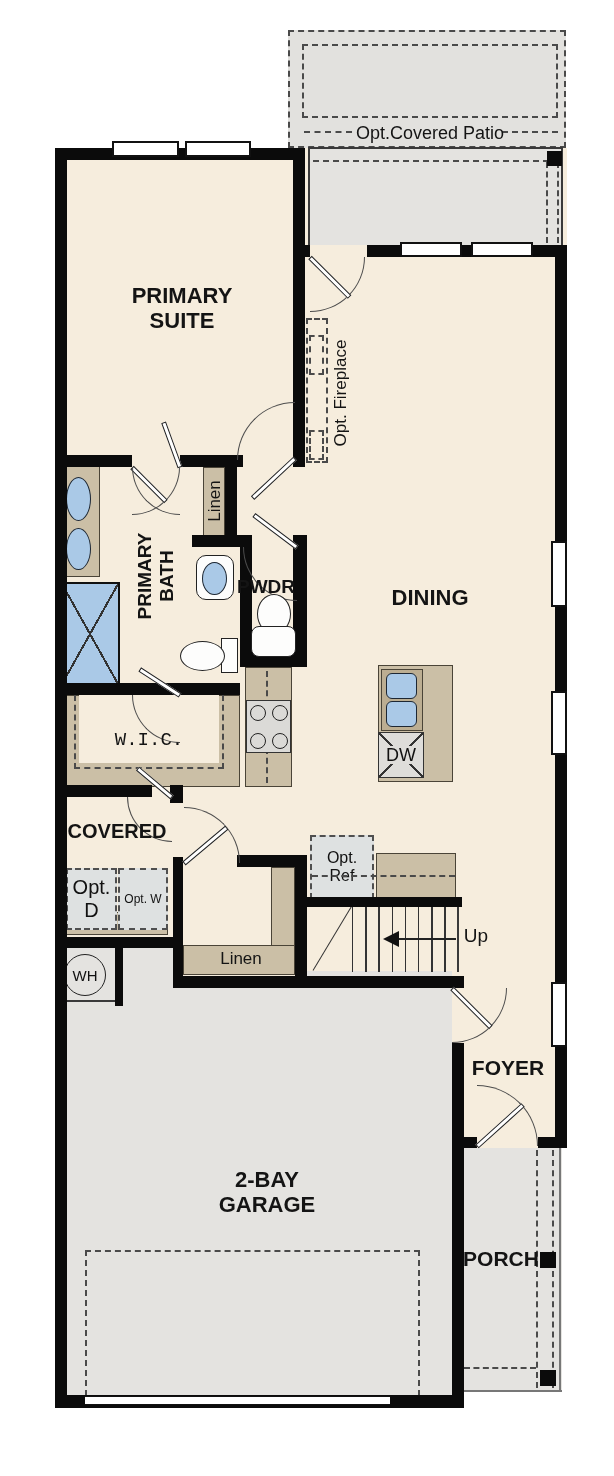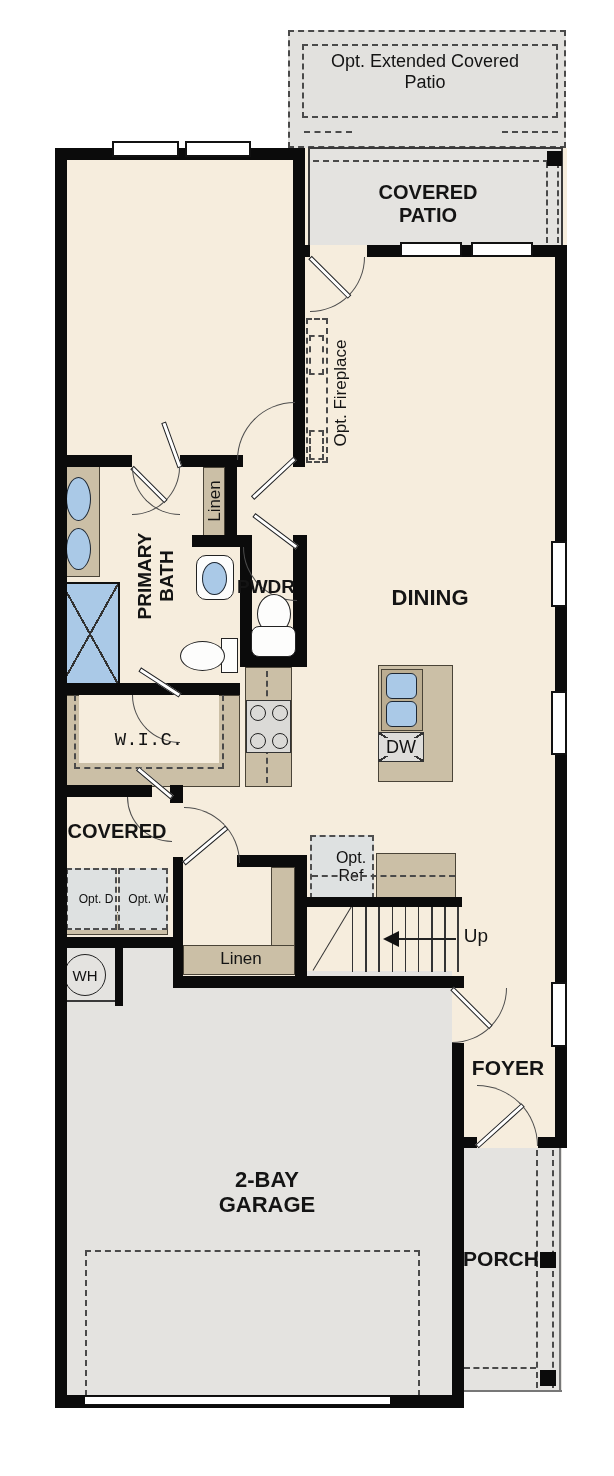--- a/index.html
+++ b/index.html
@@ -9,21 +9,21 @@
   .w{position:absolute;background:#0b0b0b;}
   .cream{position:absolute;background:#f6eddd;}
   .gray{position:absolute;background:#e4e3e0;}
   .tan{position:absolute;background:#cbbfa6;border:1px solid #4a4437;box-sizing:border-box;}
   .tand{position:absolute;background:#bcae92;border:1px solid #4a4437;box-sizing:border-box;}
   .blue{position:absolute;background:#aac9e7;border:1px solid #1d2733;box-sizing:border-box;}
   .white{position:absolute;background:#fdfdfc;border:1.5px solid #222;box-sizing:border-box;}
   .window{position:absolute;background:#ffffff;border:2px solid #111;box-sizing:border-box;}
   .dash{position:absolute;border:2px dashed #4a4a4a;box-sizing:border-box;}
   .dashbox{position:absolute;border:2px dashed #4f4f4f;background:#dee1e1;box-sizing:border-box;
-           display:flex;align-items:center;justify-content:flex-end;text-align:center;}
+           display:flex;align-items:center;justify-content:center;text-align:center;}
   .dl-h{position:absolute;border-top:2px dashed #4a4a4a;height:0;}
   .dl-v{position:absolute;border-left:2px dashed #4a4a4a;width:0;}
   .thin{position:absolute;background:#3a3a3a;}
   .lbl{position:absolute;font-weight:bold;color:#141414;text-align:center;line-height:1.14;
        display:flex;align-items:center;justify-content:center;}
   .sm{font-weight:normal;}
   .vrot{transform:rotate(-90deg);}
   .arc{position:absolute;box-sizing:border-box;border:0 solid #4c4c4c;}
   .arc-br{border-bottom-right-radius:100%;border-bottom-width:1.5px;border-right-width:1.5px;}
   .arc-bl{border-bottom-left-radius:100%;border-bottom-width:1.5px;border-left-width:1.5px;}
@@ -76,27 +76,27 @@
   <div class="abs" style="left:246px;top:700px;width:45px;height:53px;background:#dbdad7;border:1px solid #333;box-sizing:border-box;"></div>
   <div class="circ" style="left:250px;top:705px;width:16px;height:16px;"></div>
   <div class="circ" style="left:272px;top:705px;width:16px;height:16px;"></div>
   <div class="circ" style="left:250px;top:733px;width:16px;height:16px;"></div>
   <div class="circ" style="left:272px;top:733px;width:16px;height:16px;"></div>
 
   <div class="tan" style="left:378px;top:665px;width:75px;height:117px;"></div>
   <div class="tand" style="left:381px;top:669px;width:42px;height:62px;"></div>
   <div class="blue" style="left:386px;top:673px;width:31px;height:26px;border-radius:6px;"></div>
   <div class="blue" style="left:386px;top:701px;width:31px;height:26px;border-radius:6px;"></div>
-  <div class="abs xbox" style="left:378px;top:732px;width:46px;height:30px;background-color:#deddda;border:1px solid #333;box-sizing:border-box;display:flex;align-items:center;justify-content:center;">
+  <div class="abs xbox" style="left:378px;top:732px;width:46px;height:46px;background-color:#deddda;border:1px solid #333;box-sizing:border-box;display:flex;align-items:center;justify-content:center;">
     <span class="sm" style="font-size:18px;background:#deddda;line-height:1;">DW</span>
   </div>
 
   <div class="tan" style="left:60px;top:912px;width:108px;height:23px;"></div>
   <div class="dashbox" style="left:66px;top:868px;width:51px;height:62px;">
-    <span class="sm" style="font-size:12px;width:38px;">Opt. D</span>
+    <span class="sm" style="font-size:20px;width:38px;">Opt. D</span>
   </div>
   <div class="dashbox" style="left:118px;top:868px;width:50px;height:62px;">
     <span class="sm" style="font-size:12px;width:38px;">Opt. W</span>
   </div>
 
   <div class="tan" style="left:376px;top:853px;width:80px;height:46px;"></div>
   <div class="dashbox" style="left:310px;top:835px;width:64px;height:64px;">
     <span class="sm" style="font-size:16px;width:42px;">Opt. Ref</span>
   </div>
   <div class="dl-h" style="left:312px;top:875px;width:143px;"></div>
@@ -201,22 +201,22 @@
   <div class="arc arc-tr" style="left:477px;top:1085px;width:61px;height:61px;"></div>
   <div class="leaf" style="left:477px;top:1144px;width:62px;transform:rotate(-42deg);transform-origin:left center;"></div>
 
   <div class="white" style="left:221px;top:638px;width:17px;height:35px;"></div>
   <div class="white" style="left:180px;top:641px;width:45px;height:30px;border-radius:50%;"></div>
   <div class="white" style="left:196px;top:555px;width:38px;height:45px;border-radius:10px;"></div>
   <div class="blue" style="left:202px;top:562px;width:25px;height:33px;border-radius:50%;"></div>
   <div class="white" style="left:257px;top:594px;width:34px;height:40px;border-radius:50%;"></div>
   <div class="white" style="left:251px;top:626px;width:45px;height:31px;border-radius:8px;"></div>
 
-  <div class="lbl sm" style="left:320px;top:50px;width:210px;height:44px;font-size:18px;">Opt. Extended Covered Patio</div>
-  <div class="lbl" style="left:358px;top:181px;width:140px;height:46px;font-size:20px;">COVERED PATIO</div>
+  <div class="lbl sm" style="left:338px;top:123px;width:184px;height:20px;font-size:18px;">Opt.Covered Patio</div>
+  <div class="lbl" style="left:102px;top:282px;width:160px;height:52px;font-size:22px;">PRIMARY SUITE</div>
   <div class="lbl sm vrot" style="left:276px;top:383px;width:130px;height:20px;font-size:17px;">Opt. Fireplace</div>
   <div class="lbl sm vrot" style="left:177px;top:492px;width:75px;height:18px;font-size:17px;">Linen</div>
   <div class="lbl vrot" style="left:101px;top:554px;width:110px;height:44px;font-size:19px;">PRIMARY BATH</div>
   <div class="lbl" style="left:233px;top:577px;width:66px;height:20px;font-size:19px;">PWDR</div>
   <div class="lbl" style="left:370px;top:586px;width:120px;height:24px;font-size:22px;">DINING</div>
   <div class="lbl sm" style="left:119px;top:731px;width:60px;height:20px;font-size:19px;font-family:Liberation Mono, monospace;">W.I.C.</div>
   <div class="lbl" style="left:62px;top:820px;width:110px;height:22px;font-size:20px;">COVERED</div>
   <div class="lbl sm" style="left:211px;top:949px;width:60px;height:20px;font-size:17px;">Linen</div>
   <div class="lbl sm" style="left:457px;top:925px;width:38px;height:22px;font-size:19px;">Up</div>
   <div class="lbl" style="left:466px;top:1056px;width:84px;height:24px;font-size:21px;">FOYER</div>

